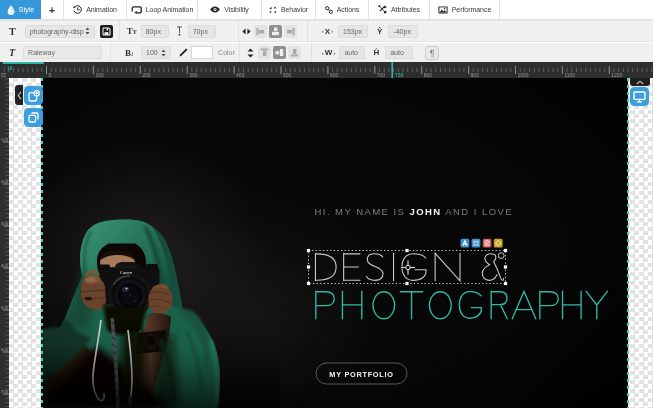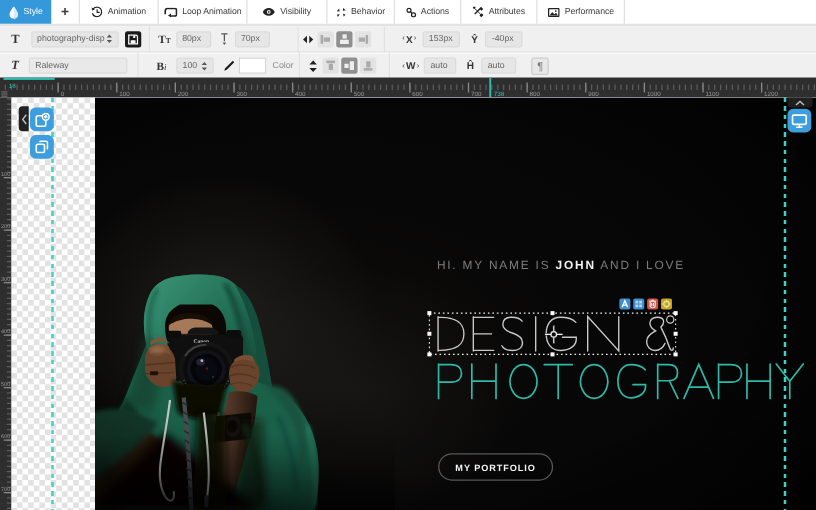--- a/index.html
+++ b/index.html
@@ -31,21 +31,21 @@
 
   
   #hruler { position:absolute; left:0; top:62px; width:653px; height:16px; background:#2e2e2e; }
   #vruler { position:absolute; left:0; top:78px; width:9px; height:330px; background:#2e2e2e; }
 
   
   #work { position:absolute; left:9px; top:78px; width:644px; height:330px;
     background:repeating-conic-gradient(#e2e2e2 0% 25%, #ffffff 0% 50%);
     background-size:9px 9px; }
   #canvas { position:absolute; left:41px; top:78px; width:483px; height:330px;
-    background:#c4b5fd;margin-left:35px; }
+    background:#14b8a6; }
   .dashv { position:absolute; top:78px; width:2px; height:330px;
     background:repeating-linear-gradient(180deg,#3fd0c6 0 3.5px,transparent 3.5px 7px); }
 
   
   .bluebtn { position:absolute; width:19px; height:19px; background:#3d9edd;
     border-radius:4.5px; display:flex; align-items:center; justify-content:center; }
 </style>
 </head>
 <body>
 

